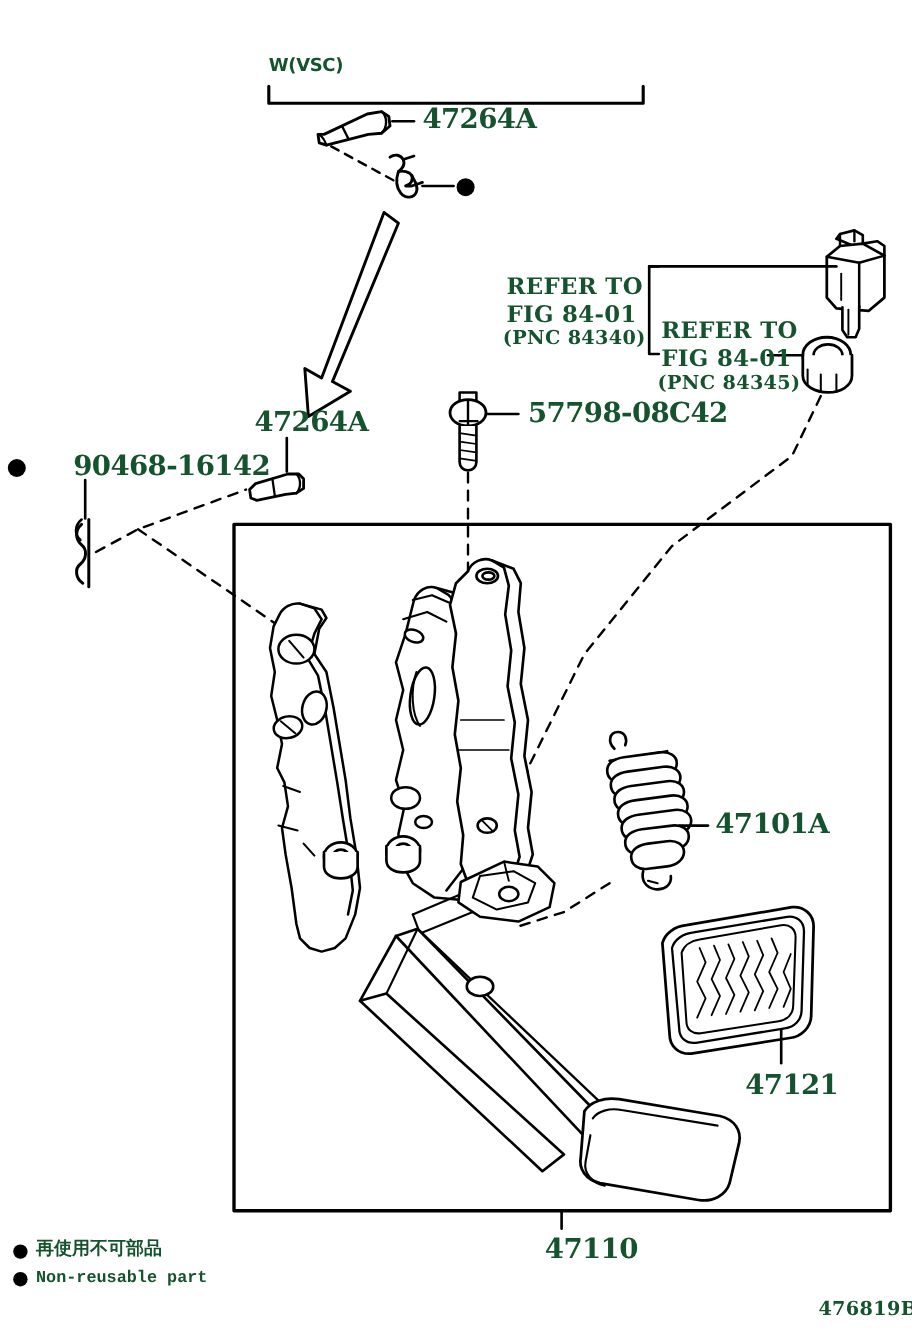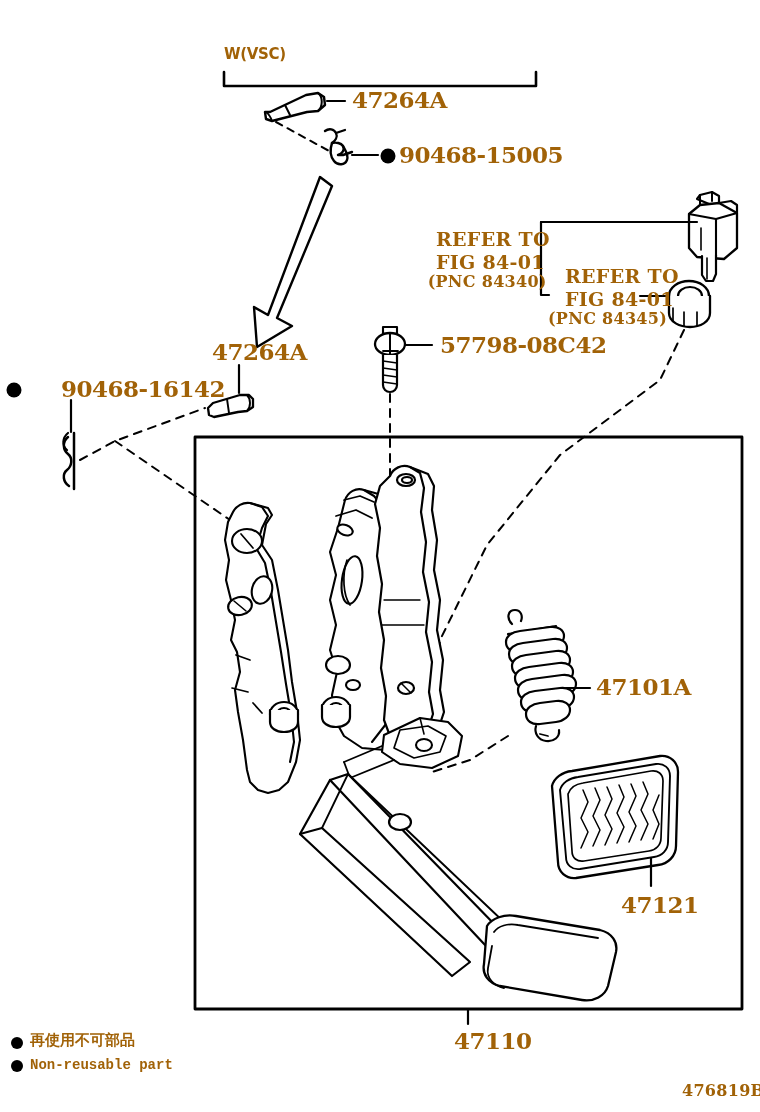--- a/index.html
+++ b/index.html
@@ -16,39 +16,38 @@
     overflow:hidden;
   }
   #art{
     position:absolute;
     left:0; top:0;
     width:760px;
     height:1112px;
   }
   .lbl{
     position:absolute;
-    color:#a16207;
+    color:#14532d;
     white-space:pre;
     font-weight:bold;
     line-height:1.06;
     letter-spacing:0px;
   }
   .partno{
     font-family:"DejaVu Serif","Liberation Serif",serif;
     font-weight:bold;
     font-size:23px;
     letter-spacing:-0.5px;
   }
   .refer{
     font-family:"DejaVu Serif","Liberation Serif",serif;
     font-weight:bold;
     font-size:19px;
     letter-spacing:0.3px;
     line-height:1.22;
-    margin-left:14px;
   }
   .pnc{
     font-family:"DejaVu Serif","Liberation Serif",serif;
     font-weight:bold;
     font-size:16px;
     letter-spacing:0.3px;
   }
   .vsc{
     font-family:"DejaVu Sans","Liberation Sans",sans-serif;
     font-weight:bold;
@@ -320,21 +319,20 @@
         <circle cx="14" cy="390" r="7.5" fill="#000" stroke="none"></circle>
       </g>
 
     </g>
   </svg>
 
   <div class="lbl vsc" style="left:224px; top:47px;">W(VSC)</div>
 
   <div class="lbl partno" style="left:352px; top:88px;">47264A</div>
 
-  <div class="lbl partno" style="left:399px; top:143px;">90468-15005</div>
 
   <div class="lbl partno" style="left:212px; top:340px;">47264A</div>
 
   <div class="lbl partno" style="left:25px; top:377px;margin-left:36px;">90468-16142</div>
 
   <div class="lbl partno" style="left:440px; top:333px;">57798-08C42</div>
 
   <div class="lbl partno" style="left:596px; top:675px;">47101A</div>
 
   <div class="lbl partno" style="left:621px; top:893px;">47121</div>

